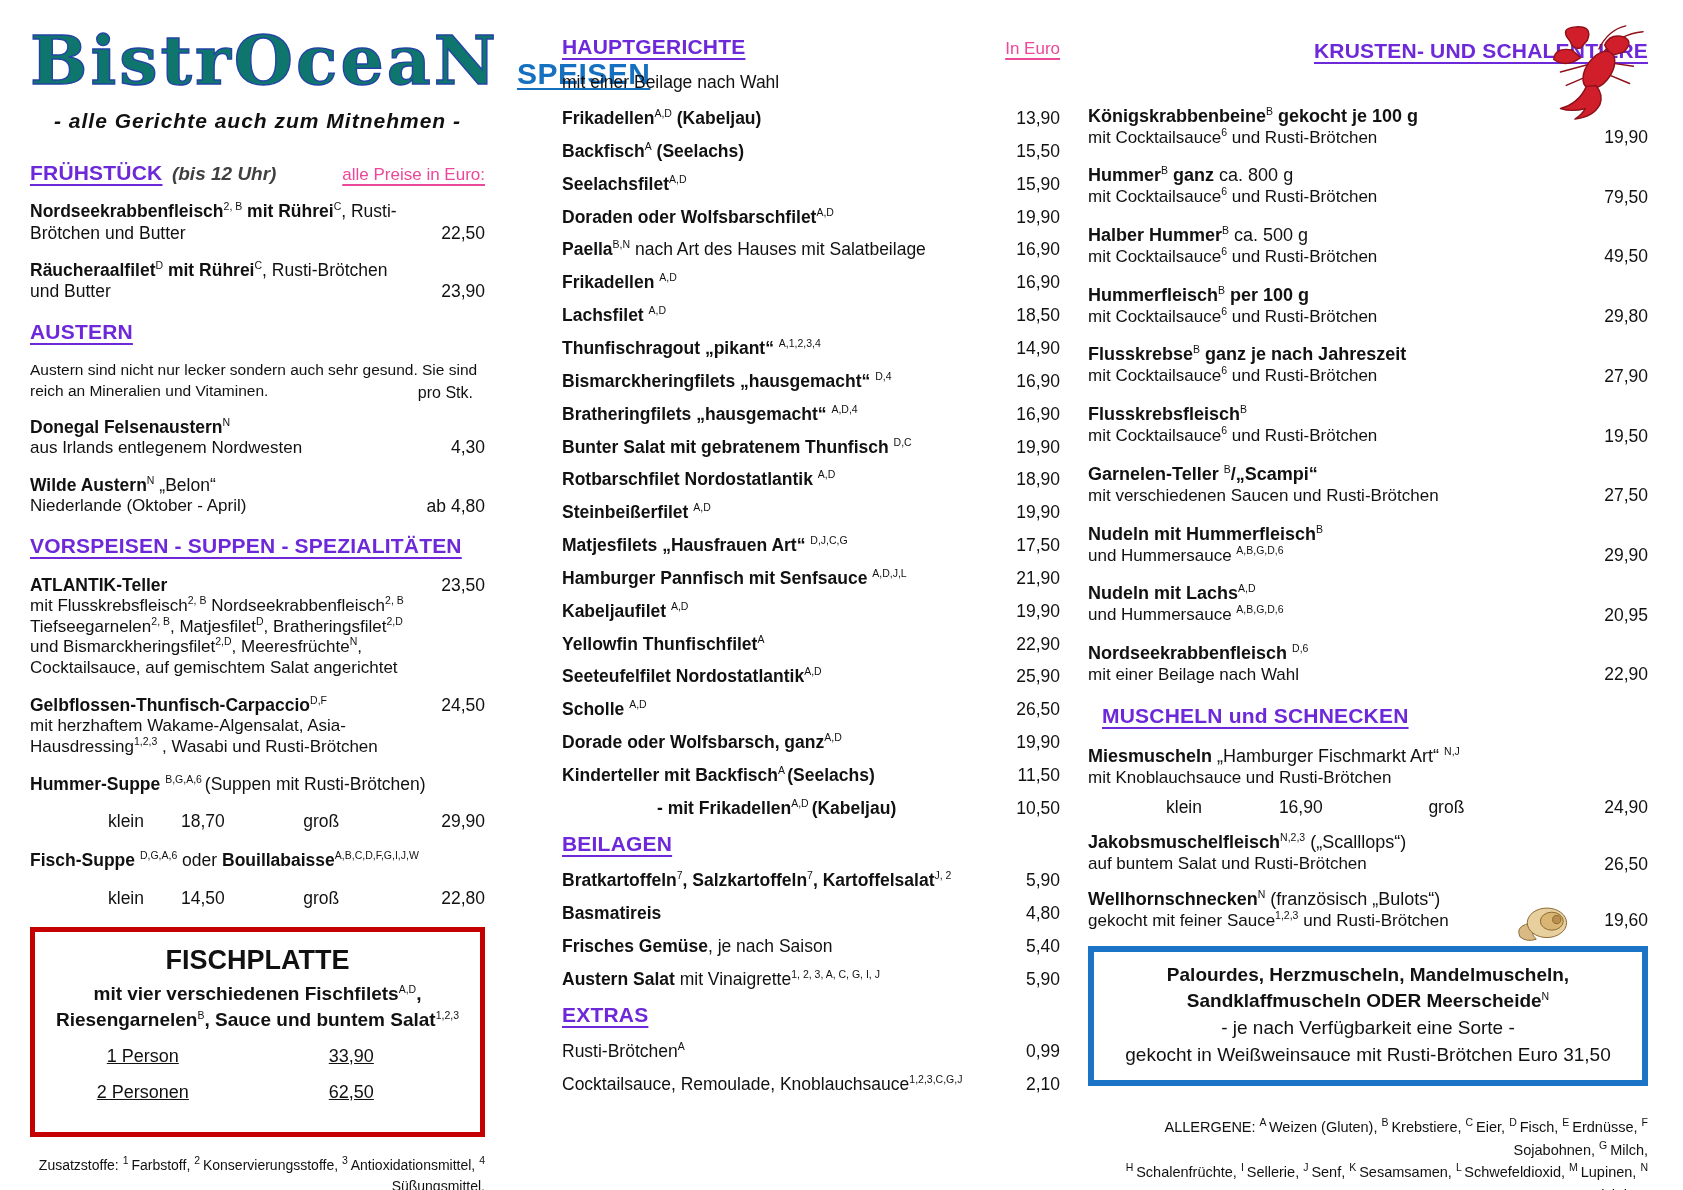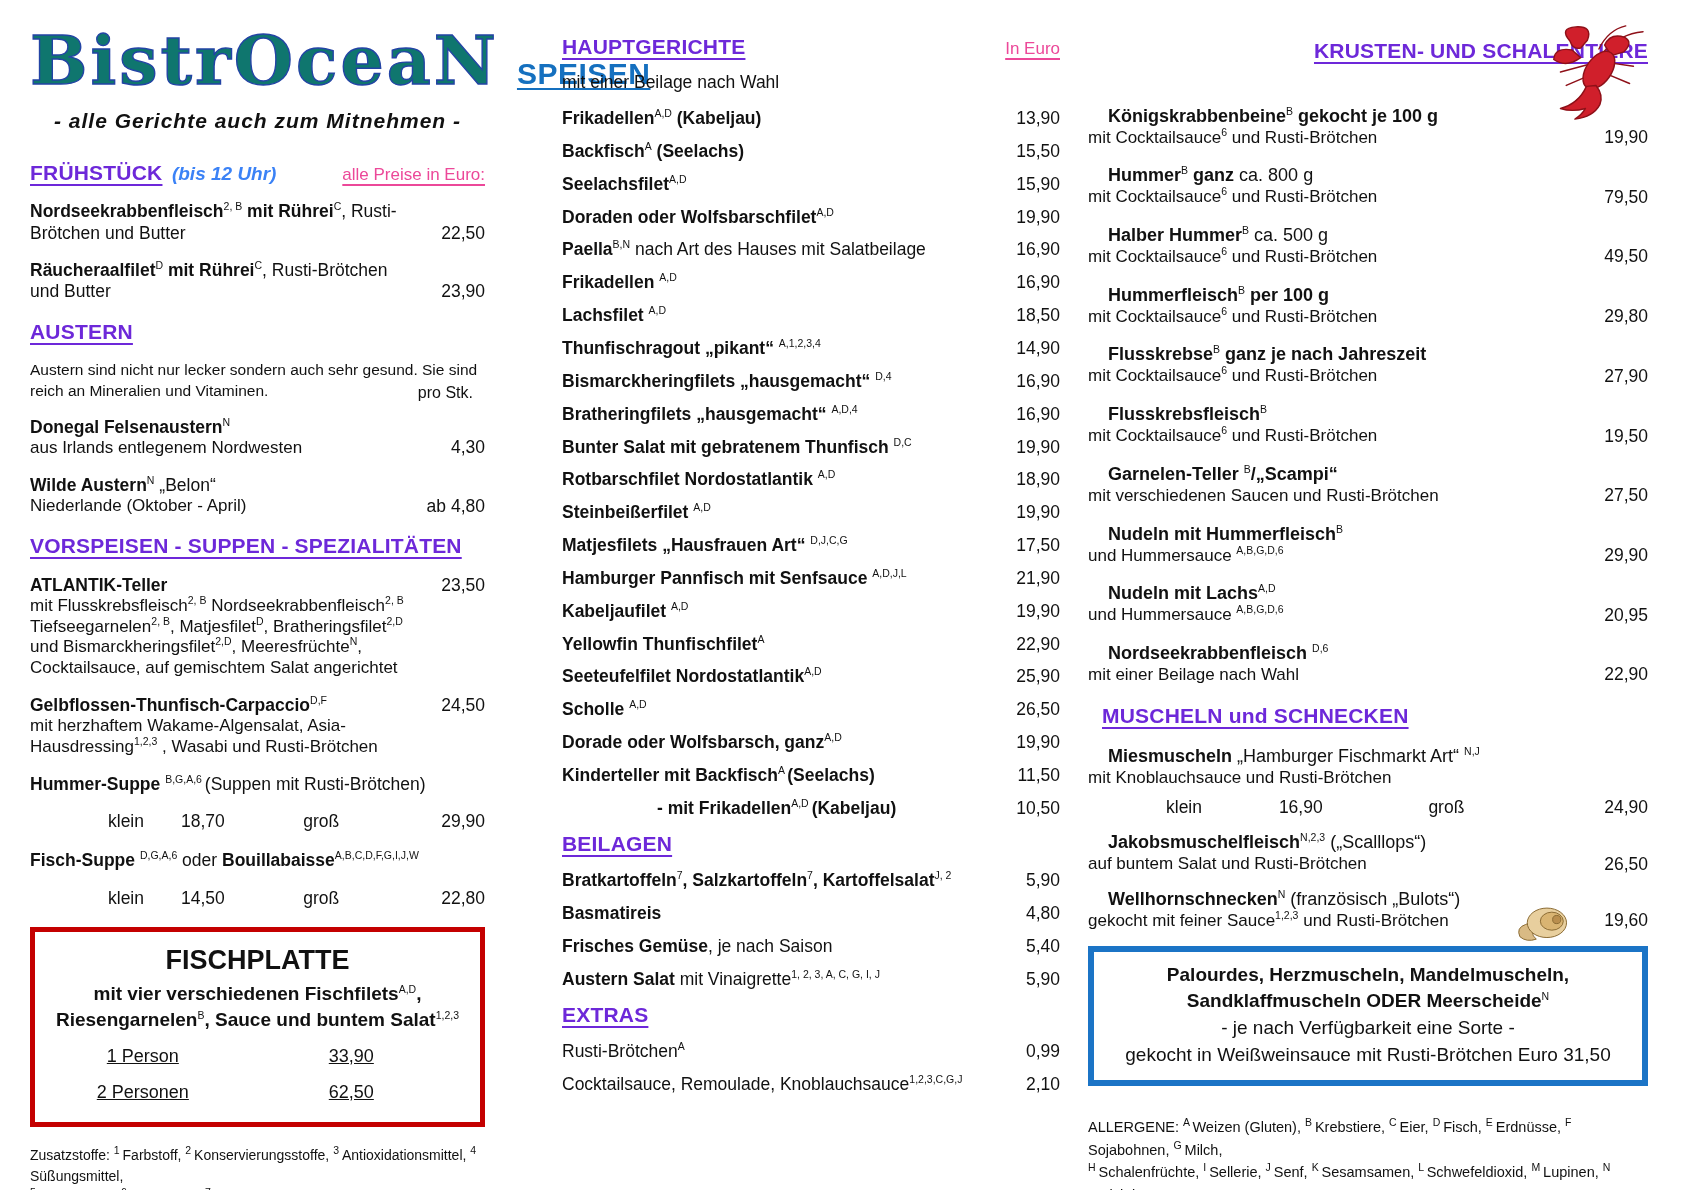--- a/index.html
+++ b/index.html
@@ -5,21 +5,21 @@
   html,body{margin:0;padding:0;background:#ffffff;}
   .page{position:relative;width:1683px;height:1190px;background:#fff;overflow:hidden;
         font-family:"Liberation Sans",sans-serif;color:#111;font-size:17px;line-height:1.22;}
   .col{position:absolute;top:26px;}
   .col-left{left:30px;width:455px;}
   .col-mid{left:562px;top:34px;width:498px;}
   .col-right{left:1088px;top:38px;width:560px;}
 
   .u{text-decoration:underline;text-decoration-thickness:2px;text-underline-offset:4px;}
   .h{color:#6d28d9;font-weight:bold;font-size:21px;letter-spacing:.2px;display:inline-block;}
-  .hnote{color:#3b82f6;font-weight:bold;font-style:italic;font-size:19px;}
+  .hnote{color:#404040;font-weight:bold;font-style:italic;font-size:19px;}
   .note{font-size:17px;color:#ec4899;text-decoration-thickness:1.5px;}
   .hrow{display:flex;justify-content:space-between;align-items:baseline;}
 
   
   .logo-row{display:flex;align-items:baseline;gap:18px;margin-bottom:14px;}
   .logo{font-family:"DejaVu Serif",serif;font-size:68px;line-height:1;color:#0f766e;
         -webkit-text-stroke:1.4px #2344a5;letter-spacing:3px;font-weight:bold;}
   .speisen{color:#1570bf;font-weight:bold;font-size:30px;letter-spacing:.5px;}
   .tagline{text-align:center;font-weight:bold;font-style:italic;font-size:21px;margin:2px 0 26px 0;letter-spacing:1px;}
 
@@ -46,39 +46,39 @@
   .cols-2{grid-template-columns:45% 55%;margin:0 0 12px 0;text-decoration:underline;}
   .cols-2 .c{text-align:center;font-size:18px;}
 
   .intro-wrap{position:relative;margin:6px 0 16px 0;}
   .intro{font-size:15.5px;line-height:1.3;}
   .prostk{position:absolute;right:12px;bottom:-2px;font-size:16px;}
 
   .sech{margin:6px 0 16px 0;}
 
   
-  .fbox{border:5px solid #c40000;padding:12px 14px 14px 14px;margin-top:9px;}
+  .fbox{border:5px solid #c40000;padding:12px 14px 24px 14px;margin-top:9px;}
   .fp-title{text-align:center;font-weight:bold;font-size:27px;margin-bottom:4px;}
   .fp-lines .pline{text-align:center;font-size:19px;line-height:1.35;}
   .fbox .cols-2{margin-top:14px;margin-bottom:4px;}
 
   .footnote{margin-top:18px;text-align:center;font-size:14px;line-height:1.5;}
-  .footnote .pline{text-align:left;}
+  .footnote .pline{text-align:right;}
 
   
   .mintro{margin:12px 0 15px 0;font-size:17.5px;}
   .list-mid .mi{margin-bottom:11.5px;}
   .list-mid .t{font-size:17.5px;}
   .mi.sub .tw{padding-left:95px;}
   .hm{margin:10px 0 14px 0;}
 
   
   .col-right .h1m{margin-bottom:42px;text-align:right;}
   .list-right .mi{margin-bottom:17px;}
-  .list-right .t{font-size:18px;margin-left:20px;}
+  .list-right .t{font-size:18px;}
   .list-right .p{min-width:75px;}
   .hm2{margin:14px 0 18px 0;padding-left:14px;}
   .list-mussels .mi{margin-bottom:14px;}
   .list-mussels .cols{margin:-6px 0 14px 0;}
   .cols-4 .c1{text-align:center;}
 
   .lobster{position:absolute;right:-4px;top:-14px;width:112px;height:96px;}
   .shell{width:54px;height:44px;margin:-4px -2px -12px 0;flex:0 0 auto;}
 
   

